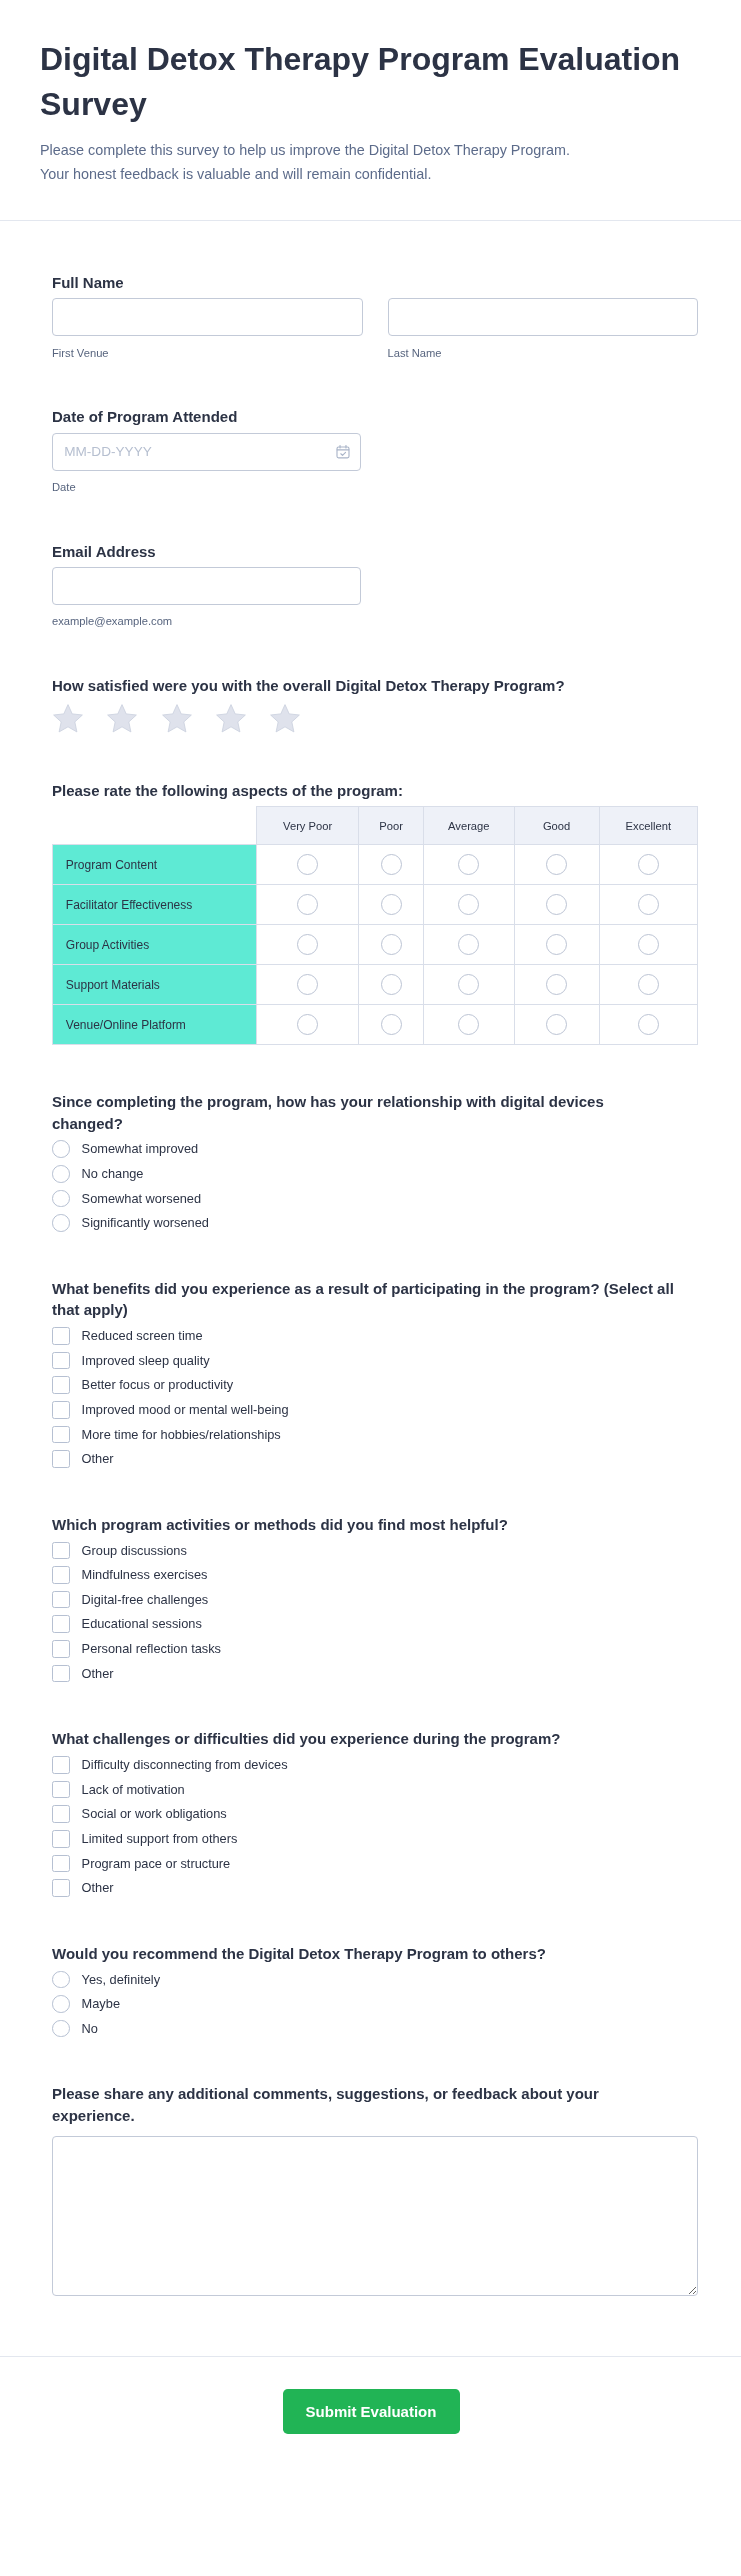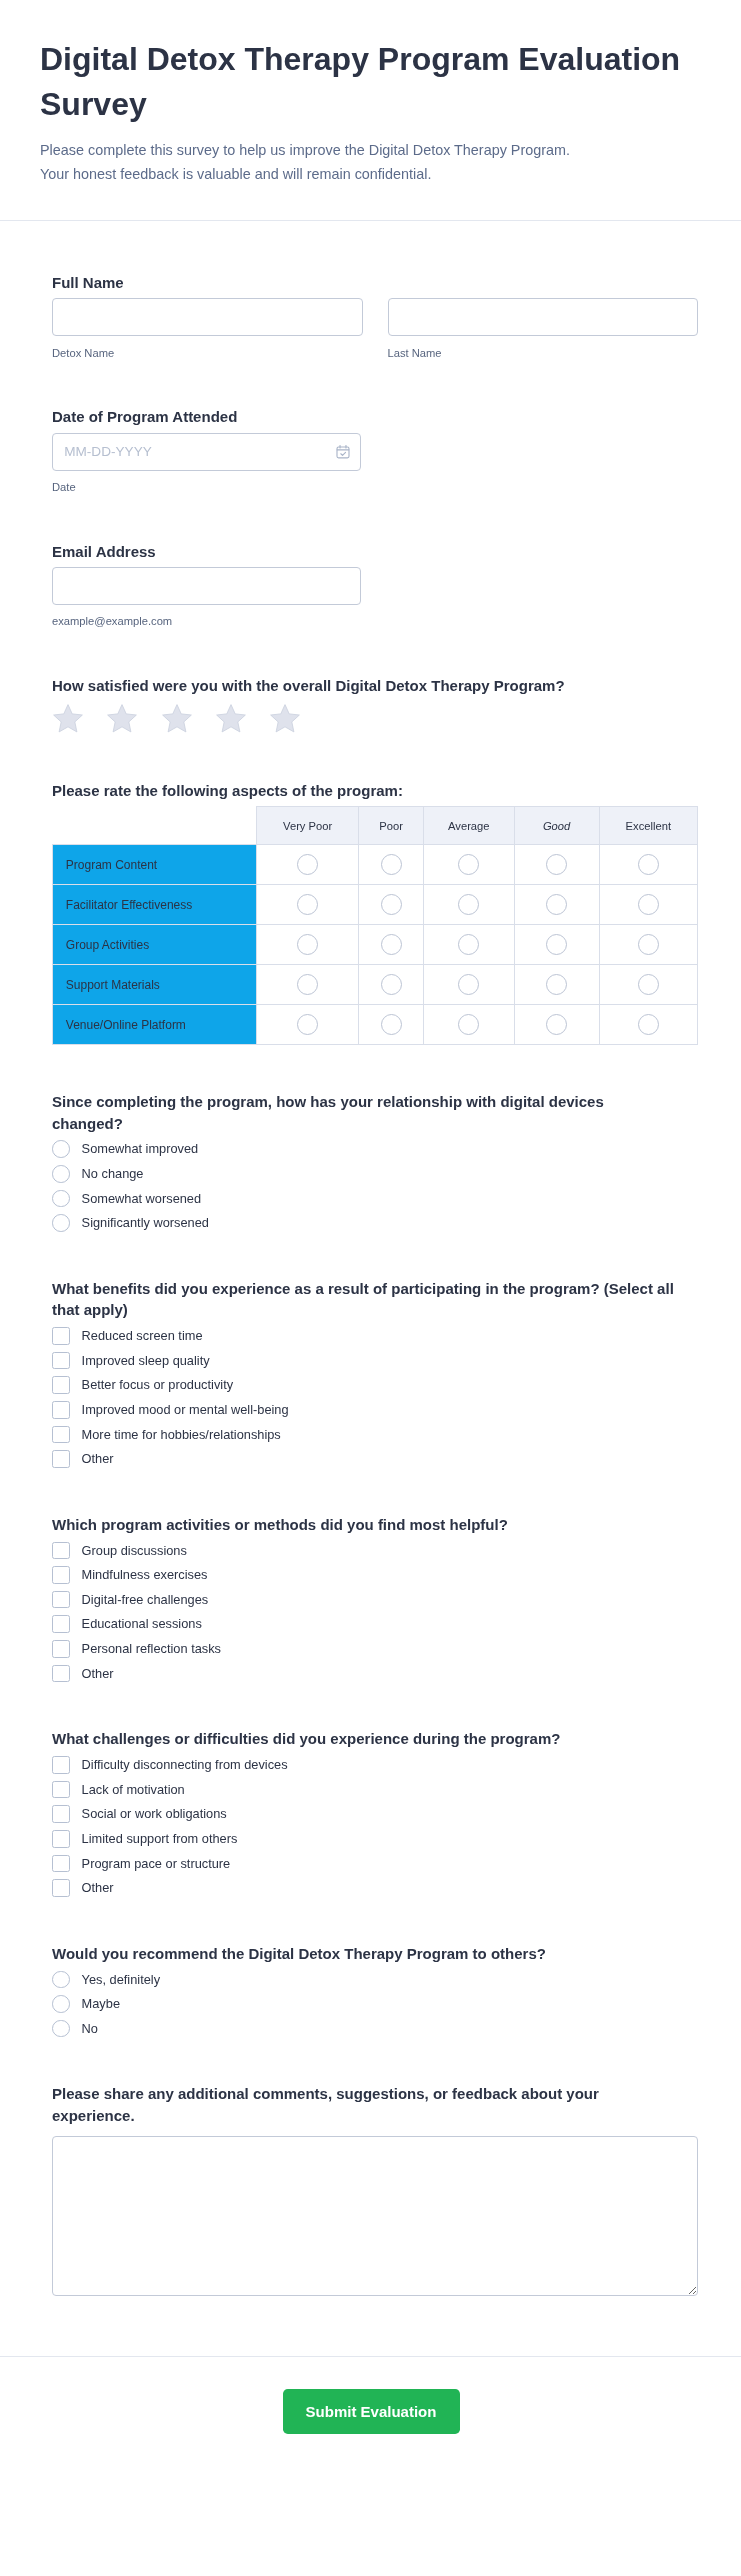--- a/index.html
+++ b/index.html
@@ -31,24 +31,24 @@
 
   
   .stars-row{display:flex;gap:22.3px;margin-top:6.4px;}
   .star{width:32px;height:31px;cursor:pointer;}
 
   
   .rating-table{border-collapse:collapse;margin-top:3.2px;}
   .rating-table th,.rating-table td{border:0.8px solid #d9dee9;box-sizing:border-box;}
   .rating-table th.corner{border:none;background:transparent;}
   .rating-table th{background:#eef1f8;font-size:11.2px;font-weight:500;color:#2c3345;height:38px;padding:0 8px;}
-  .rating-table td.row-label{background:#0ea5e9;font-size:12px;font-weight:500;color:#2c3345;
+  .rating-table td.row-label{background:#5eead4;font-size:12px;font-weight:500;color:#2c3345;
     text-align:left;padding:0 12.8px;width:209px;}
   .rating-table td{height:40px;background:#fff;text-align:center;}
-  .col-vp{width:105px;} .col-p{width:66px;} .col-a{width:92px;} .col-g{width:87px;font-style:italic;} .col-e{width:100px;}
+  .col-vp{width:105px;} .col-p{width:66px;} .col-a{width:92px;} .col-g{width:87px;} .col-e{width:100px;}
   .t-radio{display:inline-block;width:19px;height:19px;border:0.8px solid #bcc4d4;border-radius:50%;
     background:#fff;vertical-align:middle;cursor:pointer;}
 
   
   .options{margin-top:6.4px;}
   .option{display:flex;align-items:center;cursor:pointer;}
   .option + .option{margin-top:7px;}
   .radio,.checkbox{flex:0 0 auto;width:17.6px;height:17.6px;border:0.8px solid #b6c0d2;background:#fff;box-sizing:border-box;}
   .radio{border-radius:50%;}
   .checkbox{border-radius:2.4px;}
@@ -75,21 +75,21 @@
     <span>Your honest feedback is valuable and will remain confidential.</span></p>
   </header>
 
   <main class="form-main">
 
     <section class="q">
       <div class="q-label">Full Name</div>
       <div class="name-row">
         <div class="field-half">
           <input class="text-input" type="text" value="" style="">
-          <div class="sublabel">Detox Name</div>
+          <div class="sublabel">First Venue</div>
         </div>
         <div class="field-half">
           <input class="text-input" type="text" value="" style="">
           <div class="sublabel">Last Name</div>
         </div>
       </div>
     </section>
 
     <section class="q">
       <div class="q-label">Date of Program Attended</div>

